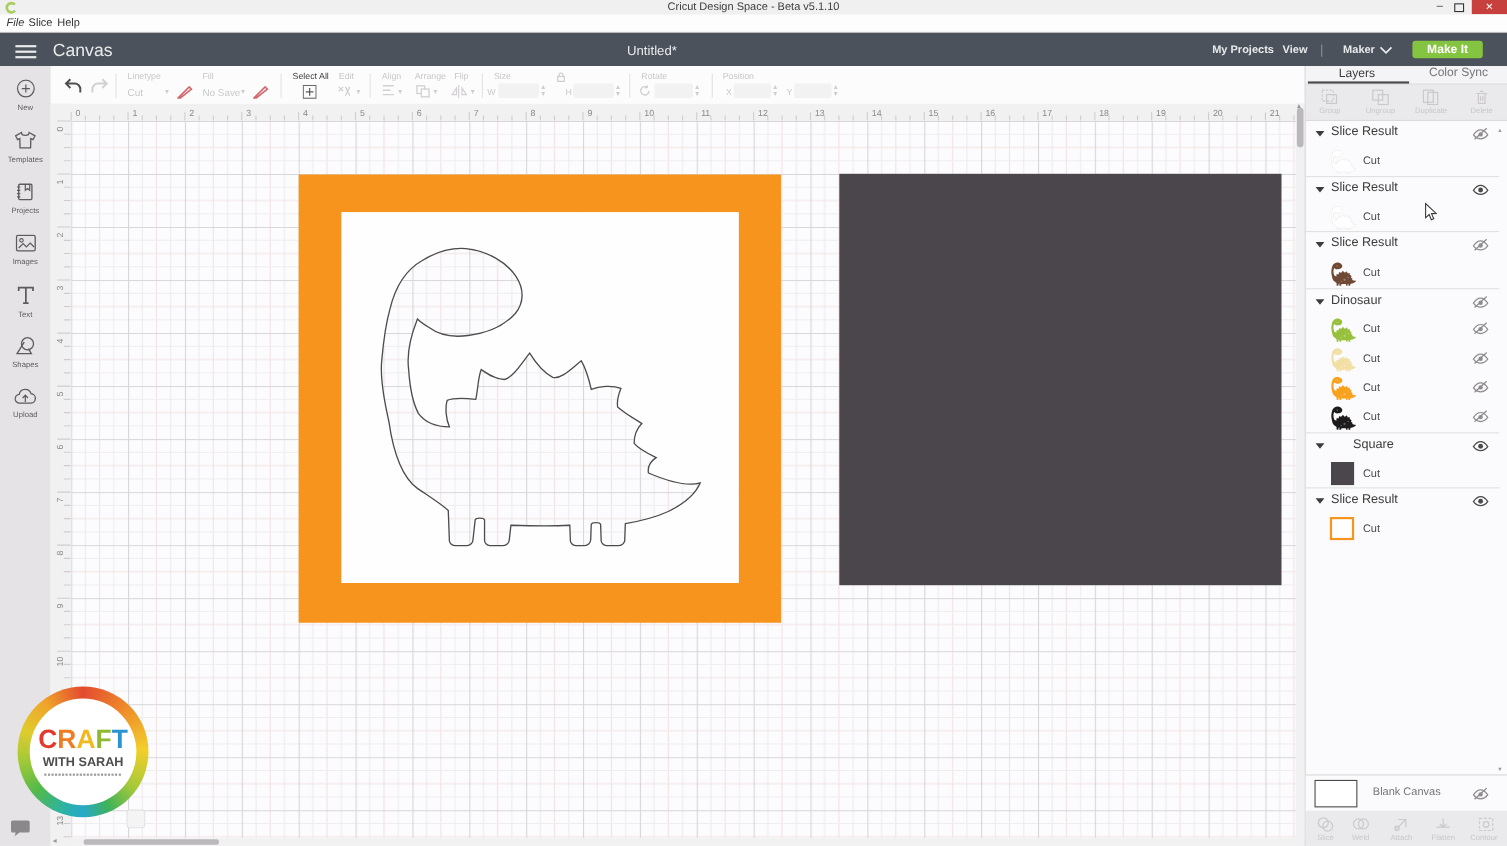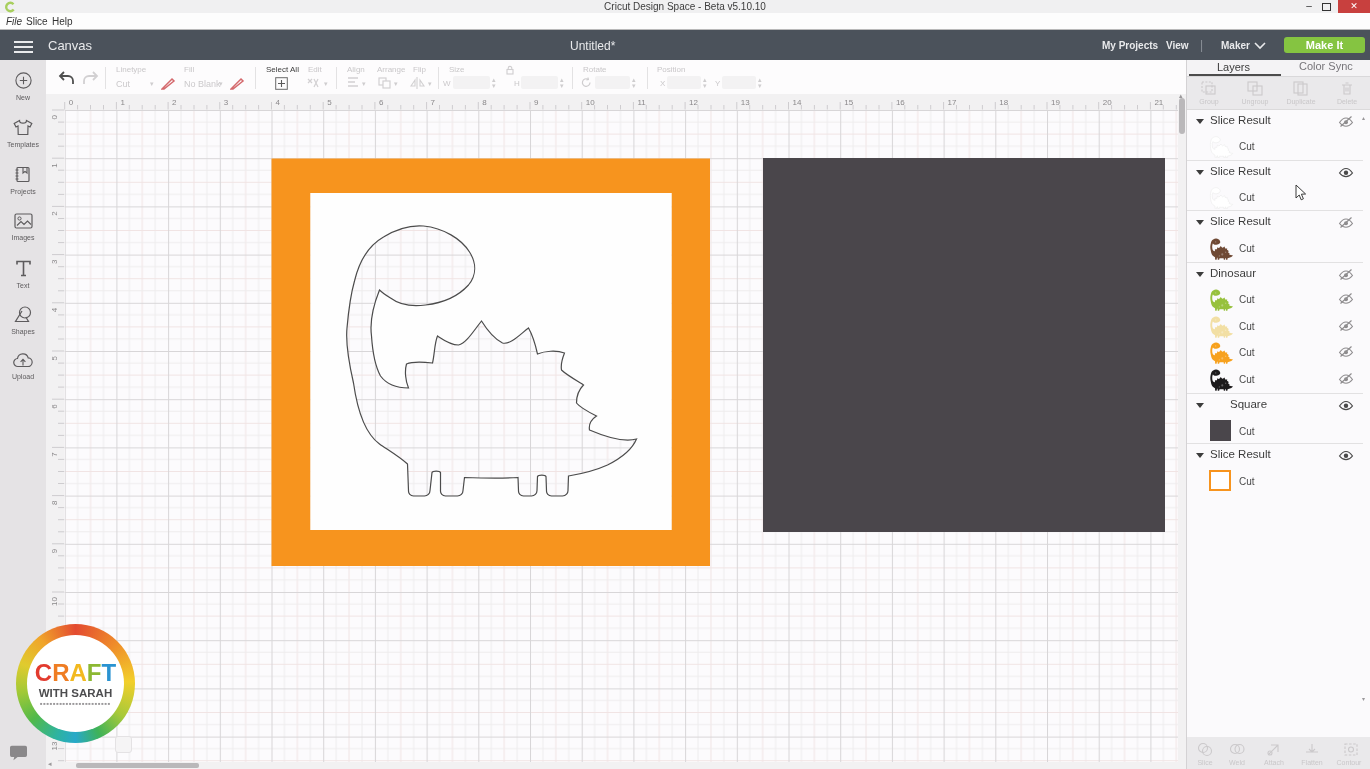--- a/index.html
+++ b/index.html
@@ -54,67 +54,67 @@
 </style>
 </head>
 <body>
   <svg width="0" height="0" style="position:absolute">
     <defs>
       <path id="dinop" d="M69,97 C63,112 59,128 61,143 C62,158 64,172 70,183 C76,191 86,195 98,195 C95,188 94,178 96,171 C103,168 113,169 122,170 C124,162 124,150 127,143 C133,147 140,152 148,152 C156,150 163,138 171,128 C176,136 184,146 192,150 C200,152 210,141 218,135 C222,142 225,152 227,161 C234,158 246,157 254,160 C252,165 250,171 251,177 C255,181 265,187 273,192 C268,197 266,203 266,210 C270,215 278,219 286,223 C280,227 278,231 279,237 C293,243 312,250 326,246 C321,258 309,266 297,272 C286,277 270,281 258,283 L257.5,297 A5.5,5.5 0 0 1 252,303 L241,303 A5,5 0 0 1 236,297.5 L235.5,283.5 A4.3,1.7 0 0 0 227,283.5 L226.5,297.5 A5.5,5.5 0 0 1 221,303 L213,303 A5,5 0 0 1 208,297.5 L207.5,284.5 C190,285.5 170,285 154,284.5 L152.5,297.5 A5.5,5.5 0 0 1 147,303 L135,303 A5,5 0 0 1 130,297.5 L130,279.5 A4.3,1.7 0 0 0 121.5,279.5 L119.5,297.5 A5.5,5.5 0 0 1 114,303 L103,303 A5,5 0 0 1 98,297.5 L97,271 C88,263 76,256 69,251 C58,243 48,225 43,190 C38,168 35,150 36.5,135 C38,118 40,102 44,88 C49,67 59,52 73,44 C86,36 100,32 113,33 C133,35 151,46 159,59 C166,70 166,82 158,92 C148,103 132,110 115,112 C100,114 88,111 80,105 C75,102 71,99 69,97 Z"></path>
     </defs>
   </svg>
 
   <div class="abs" id="titlebar"></div>
-  <div class="abs" id="apptitle">Cricut Design Space - Beta v5.10.10</div>
+  <div class="abs" id="apptitle">Cricut Design Space - Beta v5.1.10</div>
   <svg class="abs" style="left:4px;top:1px" width="12" height="12" viewBox="0 0 12 12">
     <path d="M9.5,3.2 A4.2,4.2 0 1 0 9.7,8.6" fill="none" stroke="#a8cf5e" stroke-width="2.4"></path>
   </svg>
   <div class="abs" style="left:1300px;top:0;width:18px;height:13px;text-align:center;font-size:10px;color:#333;line-height:11px;">–</div>
   <div class="abs" style="left:1322px;top:3px;width:7px;height:6px;border:1px solid #333;"></div>
   <div class="abs" style="left:1338px;top:0;width:32px;height:13px;background:#c8403e;color:#fff;text-align:center;font-size:9px;line-height:13px;">✕</div>
 
   <div class="abs" id="menubar">
     <span style="position:absolute;left:6px;top:3px;font-style:italic;">File</span>
     <span style="position:absolute;left:26px;top:3px;">Slice</span>
     <span style="position:absolute;left:52px;top:3px;">Help</span>
   </div>
 
   <div class="abs" id="header">
     <div style="position:absolute;left:14px;top:11px;width:19px;height:2px;background:#e9eaec;"></div>
     <div style="position:absolute;left:14px;top:16px;width:19px;height:2px;background:#e9eaec;"></div>
     <div style="position:absolute;left:14px;top:21px;width:19px;height:2px;background:#e9eaec;"></div>
-    <span style="position:absolute;left:48px;top:8px;font-size:13px;">Canvas</span>
+    <span style="position:absolute;left:48px;top:8px;font-size:16px;">Canvas</span>
     <span style="position:absolute;left:570px;top:9px;font-size:12px;">Untitled*</span>
     <span style="position:absolute;left:1102px;top:10px;font-size:10px;font-weight:bold;">My Projects</span>
     <span style="position:absolute;left:1166px;top:10px;font-size:10px;font-weight:bold;">View</span>
     <span style="position:absolute;left:1200px;top:8px;font-size:12px;color:#8a9097;">|</span>
     <span style="position:absolute;left:1221px;top:10px;font-size:10px;font-weight:bold;">Maker</span>
     <svg style="position:absolute;left:1254px;top:12px;" width="12" height="8" viewBox="0 0 12 8">
       <path d="M1,1 L6,6 L11,1" fill="none" stroke="#e9eaec" stroke-width="1.6"></path>
     </svg>
-    <div style="position:absolute;left:1284px;top:7px;width:81px;height:16px;background:#85c441;border-radius:3px;
+    <div style="position:absolute;left:1284px;top:7px;width:64px;height:16px;background:#85c441;border-radius:3px;
                 color:#fff;font-size:11px;font-weight:bold;text-align:center;line-height:16px;">Make It</div>
   </div>
 
   <div class="abs" id="toolbar">
     <svg style="position:absolute;left:58px;top:11px" width="17" height="14" viewBox="0 0 17 14">
       <path d="M6,1 L2,5 L6,9 M2,5 L10,5 a5,5 0 0 1 5,5 l0,3" fill="none" stroke="#4f4f4f" stroke-width="1.8"></path>
     </svg>
     <svg style="position:absolute;left:82px;top:11px" width="17" height="14" viewBox="0 0 17 14">
       <path d="M11,1 L15,5 L11,9 M15,5 L7,5 a5,5 0 0 0 -5,5 l0,3" fill="none" stroke="#d2d0d2" stroke-width="1.8"></path>
     </svg>
     <div class="tsep" style="left:105px;"></div>
     <span class="tlab" style="left:116px;">Linetype</span>
     <span class="tval" style="left:116px;">Cut</span>
     <span class="stp" style="left:150px;top:21px;">▾</span>
     <svg style="position:absolute;left:161px;top:16px" width="15" height="14" viewBox="0 0 15 14">
       <path d="M1,13 L11,3 L13,5 L3,13 Z M1,13 l2.5,-0.5" fill="none" stroke="#d4696d" stroke-width="1.5"></path>
     </svg>
     <span class="tlab" style="left:184px;">Fill</span>
-    <span class="tval" style="left:184px;">No Blank</span>
+    <span class="tval" style="left:184px;">No Save</span>
     <span class="stp" style="left:219px;top:21px;">▾</span>
     <svg style="position:absolute;left:230px;top:16px" width="15" height="14" viewBox="0 0 15 14">
       <path d="M1,13 L11,3 L13,5 L3,13 Z M1,13 l2.5,-0.5" fill="none" stroke="#d4696d" stroke-width="1.5"></path>
     </svg>
     <div class="tsep" style="left:255px;"></div>
     <span class="tlab" style="left:266px;color:#3c3c3c;">Select All</span>
     <svg style="position:absolute;left:275px;top:17px" width="13" height="13" viewBox="0 0 13 13">
       <rect x="0.7" y="0.7" width="11.6" height="11.6" fill="none" stroke="#6a6a6a" stroke-width="1"></rect>
       <path d="M6.5,3 L6.5,10 M3,6.5 L10,6.5" stroke="#5a5a5a" stroke-width="1.1"></path>
     </svg>
@@ -575,20 +575,29 @@
         <circle cx="8" cy="6.7" r="2.2" fill="#4a4a4a"></circle>
       </svg>
       <div style="position:absolute;left:22px;top:360px;width:18px;height:17px;background:#fff;border:2.5px solid #f7941e;"></div>
       <span class="lcut" style="left:52px;top:366px;">Cut</span>
       <svg style="position:absolute;left:108px;top:74px" width="12" height="18" viewBox="0 0 12 18">
         <path d="M1,1 L1,14 L4.2,11 L6.2,15.8 L8.4,14.8 L6.4,10.2 L10.6,10 Z" fill="#fff" stroke="#3a3a3a" stroke-width="1"></path>
       </svg>
       <span style="position:absolute;left:175px;top:4px;font-size:6px;color:#9a989a;">▴</span>
       <span style="position:absolute;left:175px;top:585px;font-size:6px;color:#9a989a;">▾</span>
     </div>
+    <div id="pbottom">
+      <div style="position:absolute;left:8px;top:4px;width:37px;height:23px;background:#fff;border:1px solid #4a4a4a;"></div>
+      <span style="position:absolute;left:61px;top:10px;font-size:10px;color:#77757a;">Blank Canvas</span>
+      <svg style="position:absolute;left:151px;top:10px" width="16" height="13" viewBox="0 0 16 13">
+        <path d="M1.5,7.5 C3.5,4.5 6,3 8,3 C10,3 12.5,4.5 14.5,7.5 C12.5,10 10,11.2 8,11.2 C6,11.2 3.5,10 1.5,7.5 Z" fill="none" stroke="#8f8d8f" stroke-width="1.1"></path>
+        <circle cx="8" cy="7.2" r="2" fill="#8f8d8f"></circle>
+        <line x1="2.5" y1="11.5" x2="13.5" y2="1.5" stroke="#8f8d8f" stroke-width="1.2"></line>
+      </svg>
+    </div>
     <div id="pbtool">
       <svg style="position:absolute;left:10px;top:5px" width="16" height="15" viewBox="0 0 16 15" fill="none" stroke="#cbc9cb" stroke-width="1.1">
         <circle cx="6" cy="6" r="4.5"></circle>
         <circle cx="10" cy="9" r="4.5"></circle>
       </svg>
       <svg style="position:absolute;left:42px;top:5px" width="16" height="15" viewBox="0 0 16 15" fill="none" stroke="#cbc9cb" stroke-width="1.1">
         <circle cx="6" cy="7" r="4.5"></circle>
         <circle cx="10.5" cy="7" r="4.5"></circle>
       </svg>
       <svg style="position:absolute;left:79px;top:5px" width="16" height="15" viewBox="0 0 16 15" fill="none" stroke="#cbc9cb" stroke-width="1.1">

